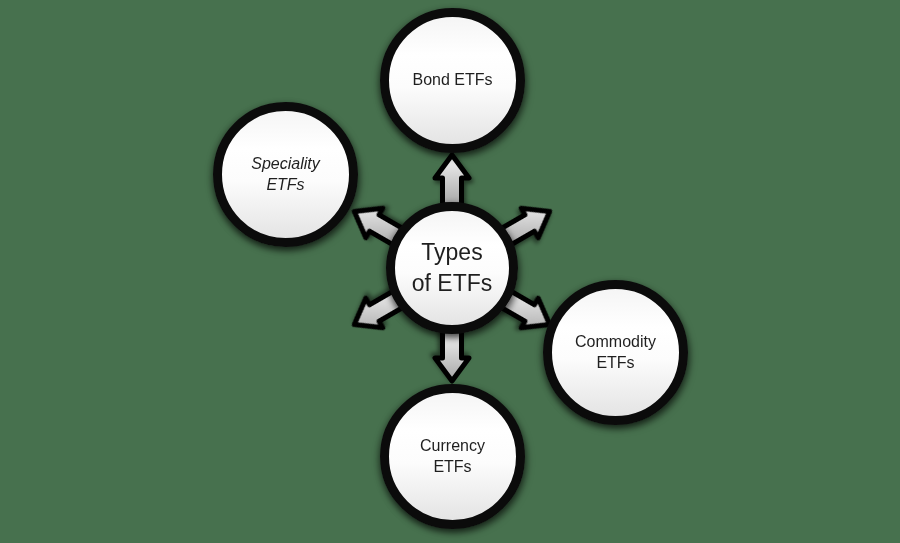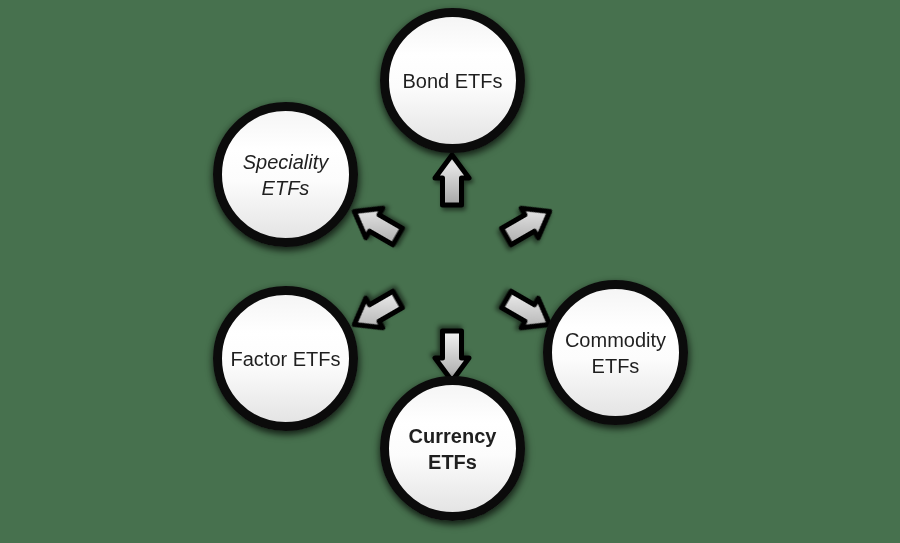--- a/index.html
+++ b/index.html
@@ -25,21 +25,21 @@
     justify-content: center;
     z-index: 2;
   }
   .node.outer { width: 127px; height: 127px; }
   .node.hub   { width: 114px; height: 114px; }
   .node-label {
     color: #1f1f1f;
     text-align: center;
     white-space: pre-line;
   }
-  .outer .node-label { font-size: 20px; line-height: 1.3; }
+  .outer .node-label { font-size: 16px; line-height: 1.3; }
   .hub   .node-label { font-size: 23px; line-height: 1.35; }
   .arrow {
     position: absolute;
     z-index: 1;
     transform-origin: 50% 50%;
     filter: drop-shadow(2px 3px 2px rgba(0,0,0,0.5));
   }
 </style>
 </head>
 <body>
@@ -99,38 +99,39 @@
   <svg class="arrow" style="left:354px; top:196px; transform:rotate(-60deg);" width="44" height="56" viewBox="0 0 44 56">
     <defs>
         <linearGradient id="gUL" gradientUnits="userSpaceOnUse" x1="44" y1="15" x2="0" y2="41">
       <stop offset="0" stop-color="#f4f4f4"></stop>
           <stop offset="1" stop-color="#a6a6a6"></stop>
         </linearGradient>
       </defs>
     <path d="M22 3 L39 26 H31.5 V53 H12.5 V26 H5 Z" fill="url(#gUL)" stroke="#000" stroke-width="5" stroke-linejoin="round"></path>
   </svg>
 
+  <div class="node hub" style="left:386px; top:202px;">
+    <div class="node-label">Types
+of ETFs</div>
+  </div>
 
   <div class="node outer" style="left:380px; top:8px;">
     <div class="node-label">Bond ETFs</div>
   </div>
 
 
   <div class="node outer" style="left:543px; top:280px;">
     <div class="node-label">Commodity
 ETFs</div>
   </div>
 
-  <div class="node outer" style="left:380px; top:376px;font-weight:bold;">
+  <div class="node outer" style="left:380px; top:384px;">
     <div class="node-label">Currency
 ETFs</div>
   </div>
 
-  <div class="node outer" style="left:213px; top:286px;">
-    <div class="node-label">Factor ETFs</div>
-  </div>
 
   <div class="node outer" style="left:213px; top:102px;font-style:italic;">
     <div class="node-label">Speciality
 ETFs</div>
   </div>
 
 </div>
 
 </body></html>

